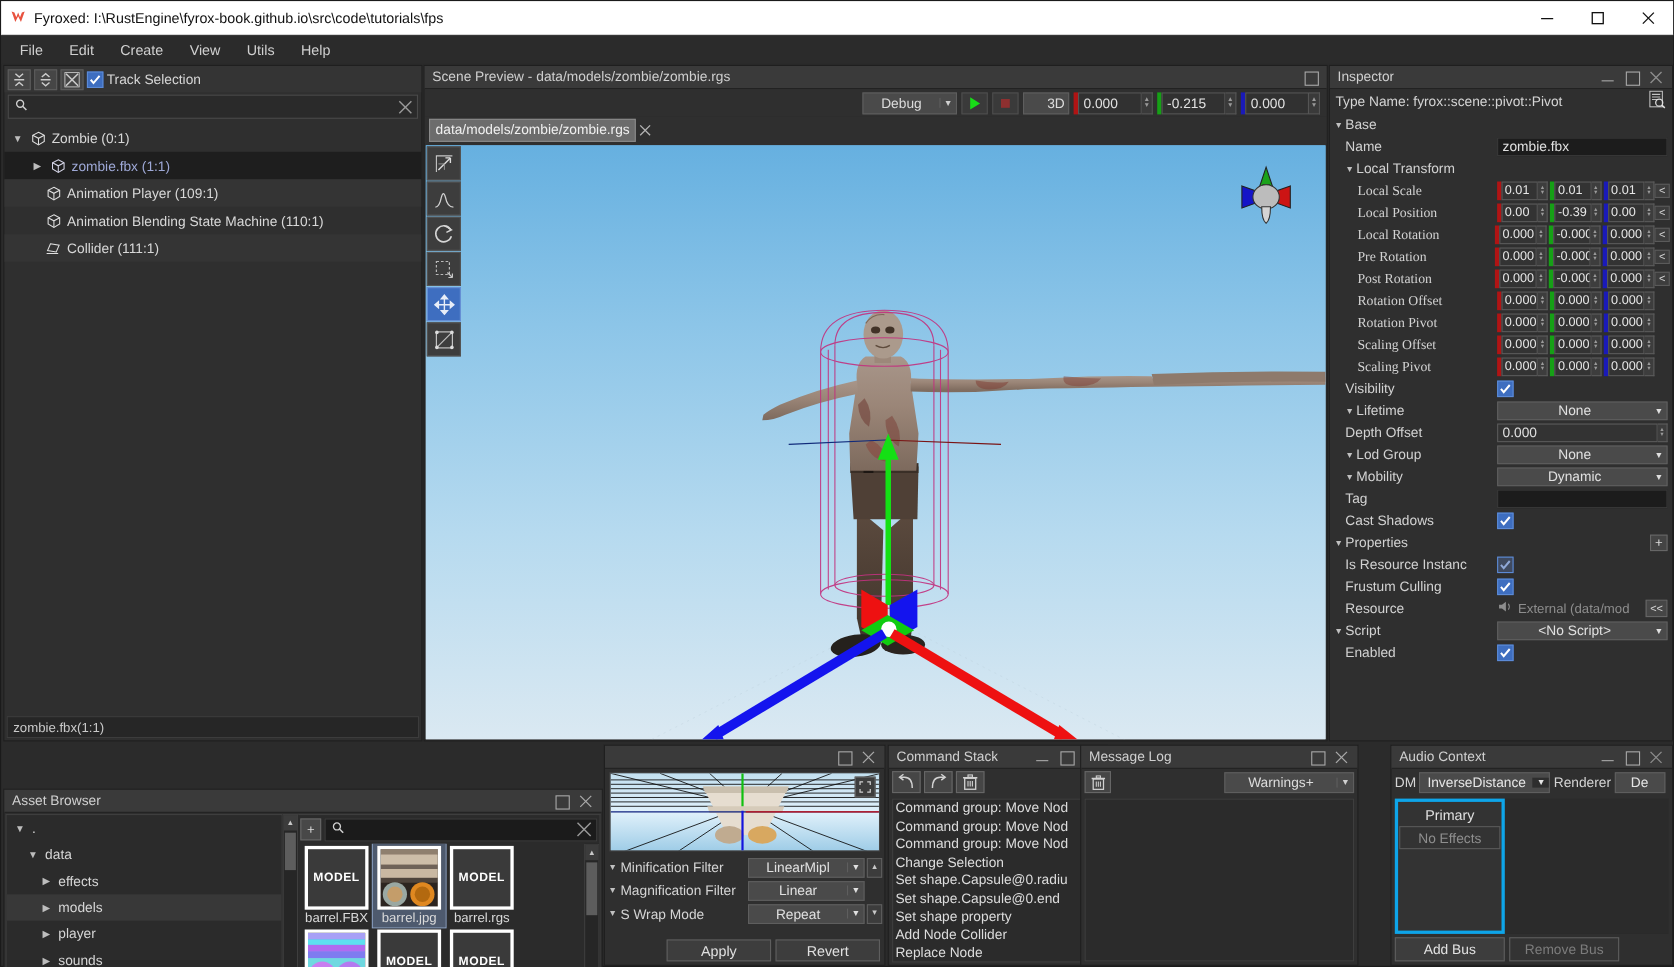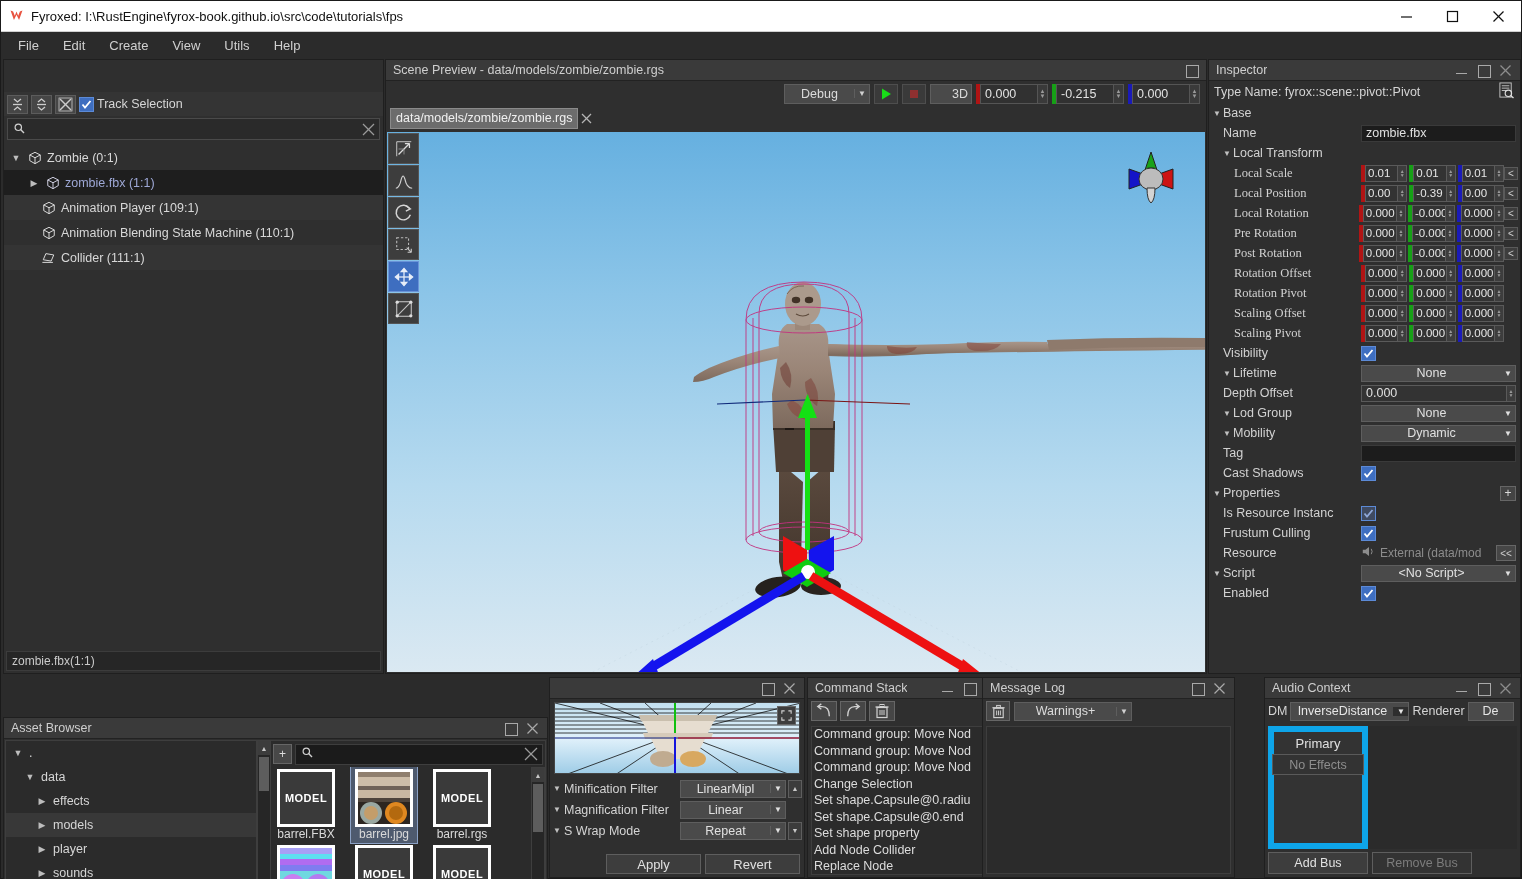--- a/index.html
+++ b/index.html
@@ -38,21 +38,21 @@
   .ph-btn { width:13px; height:13px; position:relative; color:#a9a9a9; }
   .ph-min::after{ content:""; position:absolute; left:1px; right:1px; bottom:3px;
                   height:1px; background:#a9a9a9; }
   .ph-max::after{ content:""; position:absolute; left:1px; top:1px; width:11px;
                   height:11px; border:1px solid #a9a9a9; }
   .ph-close svg{ display:block; }
 
   
   #world-viewer { left:2px; top:58px; width:381px; height:615px; background:#2f2f2f; }
   .wv-toolbar { height:24px; display:flex; align-items:center; gap:3px;
-                padding:2px 3px; background:#343434;margin-top:32px; }
+                padding:2px 3px; background:#343434; }
   .tb-icobtn { width:21px; height:19px; background:#464646; border:1px solid #5c5c5c;
                display:flex; align-items:center; justify-content:center; }
   .cbx { width:15px; height:15px; background:#3e6ec0; border:1px solid #5c8ad6;
          display:flex; align-items:center; justify-content:center; }
   .cbx.disabled { background:#3f4a60; }
   .cbx svg { display:block; }
   .cbx-label { font-size:12.5px; color:#d6d6d6; }
   .wv-search { height:22px; margin:2px 3px; background:#2a2a2a; border:1px solid #4a4a4a;
                display:flex; align-items:center; padding:0 2px; }
   .wv-search .mag { width:18px; text-align:center; font-size:11px; color:#c8c8c8; }
@@ -162,21 +162,21 @@
               border:1px solid #3e3e3e; border-left:none; overflow:hidden; }
   .ab-search { height:26px; display:flex; align-items:center; gap:3px; padding:2px; }
   .ab-add { width:19px; height:20px; background:#484848; border:1px solid #666;
             display:flex; align-items:center; justify-content:center; color:#ddd;
             font-size:12px; }
   .ab-sfield { flex:1; height:21px; background:#1b1b1b; border:1px solid #3e3e3e;
                display:flex; align-items:center; padding:0 2px; }
   .ab-grid { flex:1; display:flex; overflow:hidden; }
   .ab-items { flex:1; display:flex; flex-wrap:wrap; align-content:flex-start;
               gap:0px; padding-left:2px; overflow:hidden; }
-  .ab-item { width:66px; margin-right:12px; display:flex; flex-direction:column;
+  .ab-item { width:66px; margin-right:0px; display:flex; flex-direction:column;
              align-items:center; padding:2px; }
   .ab-item.sel { background:#4e5a6e; outline:1px solid #8aa0c4; }
   .thumb { width:58px; height:58px; border:3px solid #fff; background:#3a3a3a;
            display:flex; align-items:center; justify-content:center;
            font-weight:bold; font-size:11px; color:#fff; letter-spacing:.5px;
            overflow:hidden; }
   .thumb.img { border:3px solid #fff; }
   .ab-cap { font-size:12px; color:#dadada; white-space:nowrap; width:66px;
             overflow:hidden; text-align:center; }
 
@@ -203,35 +203,35 @@
   .cs-btn { width:26px; height:20px; background:#464646; border:1px solid #666;
             display:flex; align-items:center; justify-content:center; }
   .cs-list { position:absolute; left:3px; top:48px; right:3px; bottom:2px;
              background:#2b2b2b; border:1px solid #3e3e3e; display:flex; overflow:hidden; }
   .cs-items { flex:1; overflow:hidden; }
   .cs-item { height:16.5px; font-size:12.5px; color:#dcdcdc; white-space:nowrap;
              padding-left:2px; }
 
   
   #message-log { left:981px; top:676px; width:253px; height:201px; }
-  .ml-toolbar { height:24px; display:flex; align-items:center; gap:4px; padding:2px 3px; }
+  .ml-toolbar { height:24px; display:flex; align-items:center; gap:4px; padding:2px 3px;justify-content:space-between; }
   .ml-trash { width:24px; height:20px; background:#464646; border:1px solid #666;
               display:flex; align-items:center; justify-content:center; }
   .ml-area { position:absolute; left:3px; top:48px; right:3px; bottom:3px;
              background:#2b2b2b; border:1px solid #3e3e3e; }
 
   
   #audio-context { left:1263px; top:676px; width:257px; height:201px; }
   .ac-toolbar { height:24px; display:flex; align-items:center; gap:3px; padding:2px 1px 2px 3px;
                 font-size:12.5px; color:#d4d4d4; overflow:hidden; }
   .ac-dd { height:19px; background:#4a4a4a; border:1px solid #5e5e5e; display:flex;
            align-items:center; color:#e6e6e6; font-size:12.5px; }
   .ac-area { position:absolute; left:3px; top:48px; right:3px; bottom:28px;
              background:#2b2b2b; }
-  .bus-col { width:100px; height:100%; background:#333; border:6px solid #0ea5e9;
+  .bus-col { width:100px; height:100%; background:#333; border:3px solid #0ea5e9;
              display:flex; flex-direction:column; align-items:center; }
   .bus-title { height:22px; display:flex; align-items:center; font-size:13px;
                color:#e0e0e0; }
   .bus-eff { width:92px; height:21px; border:1px solid #5a5a5a; background:#333;
              display:flex; align-items:center; justify-content:center;
              color:#8e8e8e; font-size:12.5px; }
   .ac-btns { position:absolute; left:3px; right:3px; bottom:3px; height:22px;
              display:flex; gap:4px; }
   .ac-btn { width:100px; background:#3d3d3d; border:1px solid #5e5e5e; color:#e2e2e2;
             display:flex; align-items:center; justify-content:center; font-size:12.5px; }

